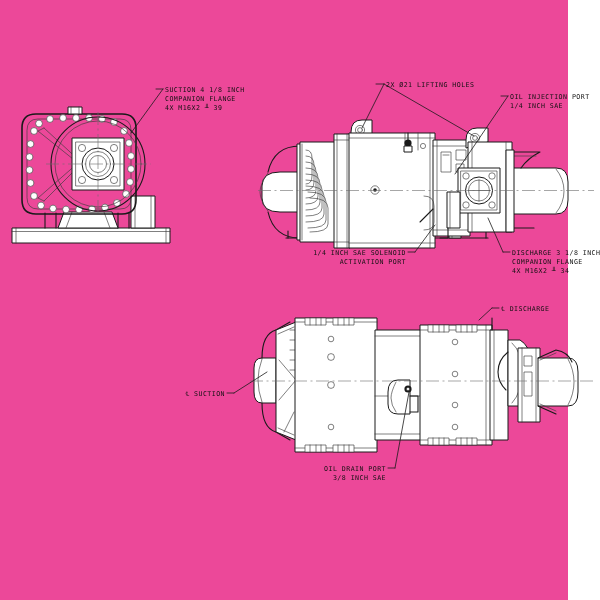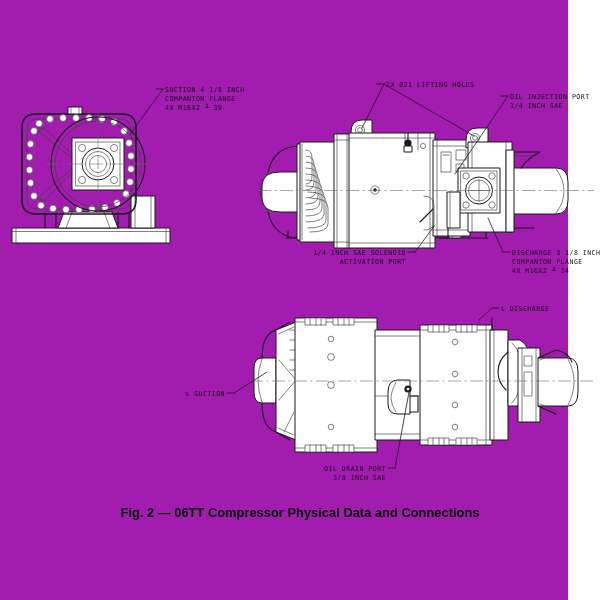--- a/index.html
+++ b/index.html
@@ -10,21 +10,21 @@
   body {
     width: 600px;
     height: 600px;
     font-family: "Liberation Sans", sans-serif;
     overflow: hidden;
   }
   #figure-root {
     position: relative;
     width: 568px;
     height: 600px;
-    background: #a21caf;
+    background: #ec4899;
   }
   svg#drawing {
     display: block;
     width: 600px;
     height: 600px;
   }
   
   .obj      { fill: none; stroke: #1a1a1a; stroke-width: 1.1; stroke-linejoin: round; stroke-linecap: round; }
   .obj-h    { fill: none; stroke: #1a1a1a; stroke-width: 1.6; stroke-linejoin: round; stroke-linecap: round; }
   .thin     { fill: none; stroke: #3a3a3a; stroke-width: 0.65; stroke-linejoin: round; stroke-linecap: round; }
@@ -460,17 +460,14 @@
 
     <g>
       <path class="leader" d="M388 468 L395 468"></path>
       <path class="leader" d="M395 468 L409 392"></path>
       <text class="note note-r" x="386" y="471">OIL DRAIN PORT</text>
       <text class="note note-r" x="386" y="480">3/8 INCH SAE</text>
     </g>
 
   </svg>
 
-  <div class="caption-wrap">
-    <span class="caption">Fig. 2 — 06TT Compressor Physical Data and Connections</span>
-  </div>
 
 </div>
 
 </body></html>

